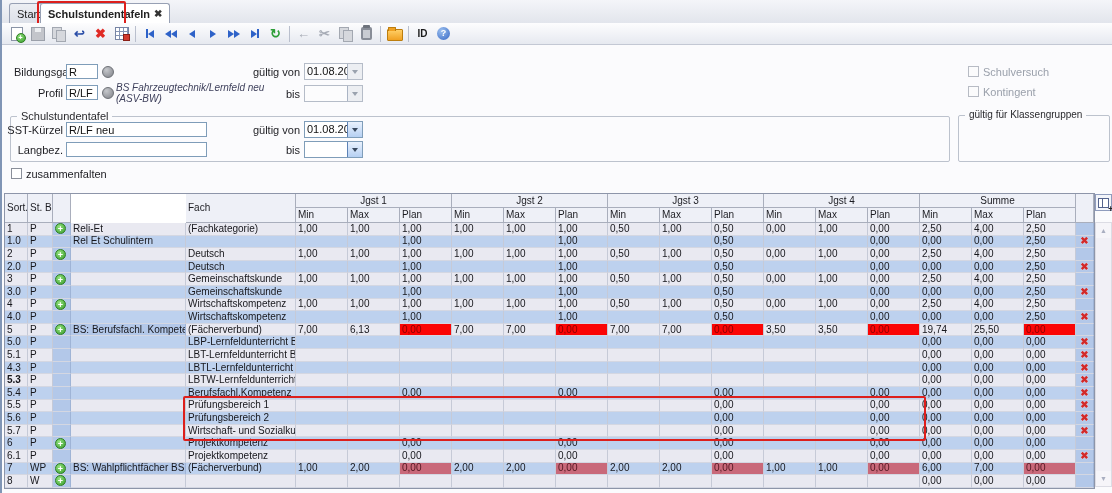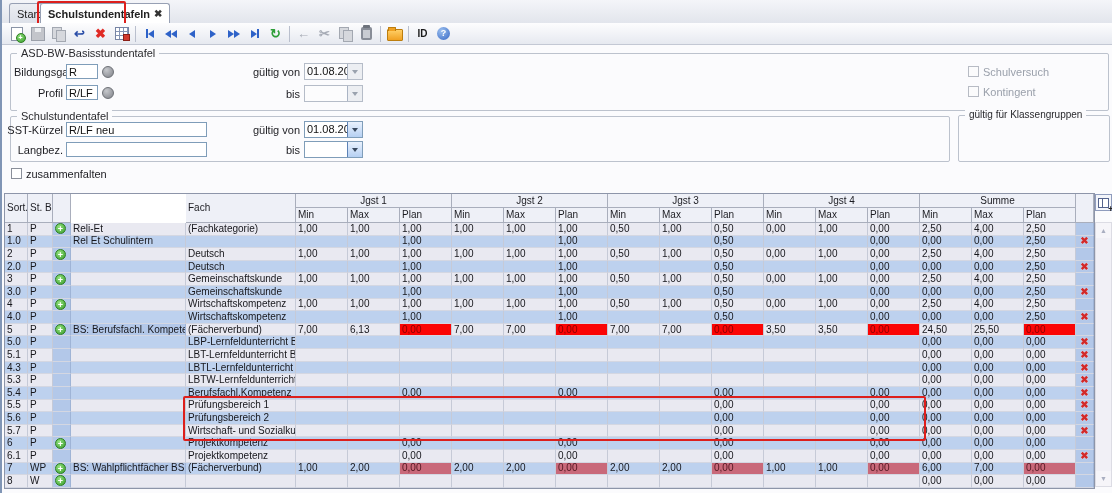--- a/index.html
+++ b/index.html
@@ -189,34 +189,32 @@
       </div>
     <div class="sep"></div>
     <div class="tb">
         <span class="idbtn">ID</span>
       </div>
     <div class="tb">
         <span class="helpc">?</span>
       </div>
   </div>
 
-  <div class="fieldset" style="left:8px;top:53px;width:1097px;height:56px">
-    <span class="legend">ASD-BW-Basisstundentafel</span>
-  </div>
   <span class="flabel" style="left:12px;top:66px">Bildungsgang</span>
   <input class="inp" style="left: 64px; top: 64px; width: 32px;" value="R">
   <span class="infodot" style="left:100px;top:66px"></span>
   <span class="flabel r" style="left:240px;top:66px;width:58px">gültig von</span>
   <div class="combo disabled" style="left:302px;top:63px;width:59px">
     <span class="val">01.08.2014</span>
     <span class="arrow"></span>
   </div>
   <span class="flabel r" style="left:12px;top:87px;width:49px">Profil</span>
   <input class="inp" style="left: 64px; top: 85px; width: 32px;" value="R/LF neu">
   <span class="infodot" style="left:100px;top:87px"></span>
+  <span class="hint" style="left:114px;top:82px;width:158px">BS Fahrzeugtechnik/Lernfeld neu (ASV-BW)</span>
   <span class="flabel r" style="left:260px;top:88px;width:38px">bis</span>
   <div class="combo disabled" style="left:302px;top:85px;width:59px">
     <span class="val"></span>
     <span class="arrow"></span>
   </div>
 
   <span class="cb disabled" style="left:966px;top:66px"></span>
   <span class="cblabel disabled" style="left:981px;top:66px">Schulversuch</span>
   <span class="cb disabled" style="left:966px;top:86px"></span>
   <span class="cblabel disabled" style="left:981px;top:86px">Kontingent</span>
@@ -468,21 +466,21 @@
       <div class="c rl red" style="grid-area: 11 / 8;">0,00</div>
       <div class="c rl" style="grid-area: 11 / 9;">7,00</div>
       <div class="c rl" style="grid-area: 11 / 10;">7,00</div>
       <div class="c rl red" style="grid-area: 11 / 11;">0,00</div>
       <div class="c rl" style="grid-area: 11 / 12;">7,00</div>
       <div class="c rl" style="grid-area: 11 / 13;">7,00</div>
       <div class="c rl red" style="grid-area: 11 / 14;">0,00</div>
       <div class="c rl" style="grid-area: 11 / 15;">3,50</div>
       <div class="c rl" style="grid-area: 11 / 16;">3,50</div>
       <div class="c rl red" style="grid-area: 11 / 17;">0,00</div>
-      <div class="c rl" style="grid-area: 11 / 18;">24,50</div>
+      <div class="c rl" style="grid-area: 11 / 18;">19,74</div>
       <div class="c rl" style="grid-area: 11 / 19;">25,50</div>
       <div class="c rl red" style="grid-area: 11 / 20;">0,00</div>
       <div class="c delcell" style="grid-area: 11 / 21;"></div>
       <div class="c rb" style="grid-area: 12 / 1;">5.0</div>
       <div class="c rb" style="grid-area: 12 / 2;">P</div>
       <div class="c iconcell" style="grid-area: 12 / 3;"></div>
       <div class="c rb" style="grid-area: 12 / 4;"></div>
       <div class="c rb" style="grid-area: 12 / 5;">LBP-Lernfeldunterricht Berufsp...</div>
       <div class="c rb" style="grid-area: 12 / 6;"></div>
       <div class="c rb" style="grid-area: 12 / 7;"></div>
@@ -541,21 +539,21 @@
       <div class="c rb" style="grid-area: 14 / 14;"></div>
       <div class="c rb" style="grid-area: 14 / 15;"></div>
       <div class="c rb" style="grid-area: 14 / 16;"></div>
       <div class="c rb" style="grid-area: 14 / 17;"></div>
       <div class="c rb" style="grid-area: 14 / 18;">0,00</div>
       <div class="c rb" style="grid-area: 14 / 19;">0,00</div>
       <div class="c rb" style="grid-area: 14 / 20;">0,00</div>
       <div class="c delcell" style="grid-area: 14 / 21;">
         <span class="xdel">✖</span>
       </div>
-      <div class="c rl" style="grid-area: 15 / 1;">5.3</div>
+      <div class="c rl" style="grid-area: 15 / 1; font-weight: bold;">5.3</div>
       <div class="c rl" style="grid-area: 15 / 2;">P</div>
       <div class="c iconcell" style="grid-area: 15 / 3;"></div>
       <div class="c rl" style="grid-area: 15 / 4;"></div>
       <div class="c rl" style="grid-area: 15 / 5;">LBTW-Lernfeldunterricht Beruf...</div>
       <div class="c rl" style="grid-area: 15 / 6;"></div>
       <div class="c rl" style="grid-area: 15 / 7;"></div>
       <div class="c rl" style="grid-area: 15 / 8;"></div>
       <div class="c rl" style="grid-area: 15 / 9;"></div>
       <div class="c rl" style="grid-area: 15 / 10;"></div>
       <div class="c rl" style="grid-area: 15 / 11;"></div>

